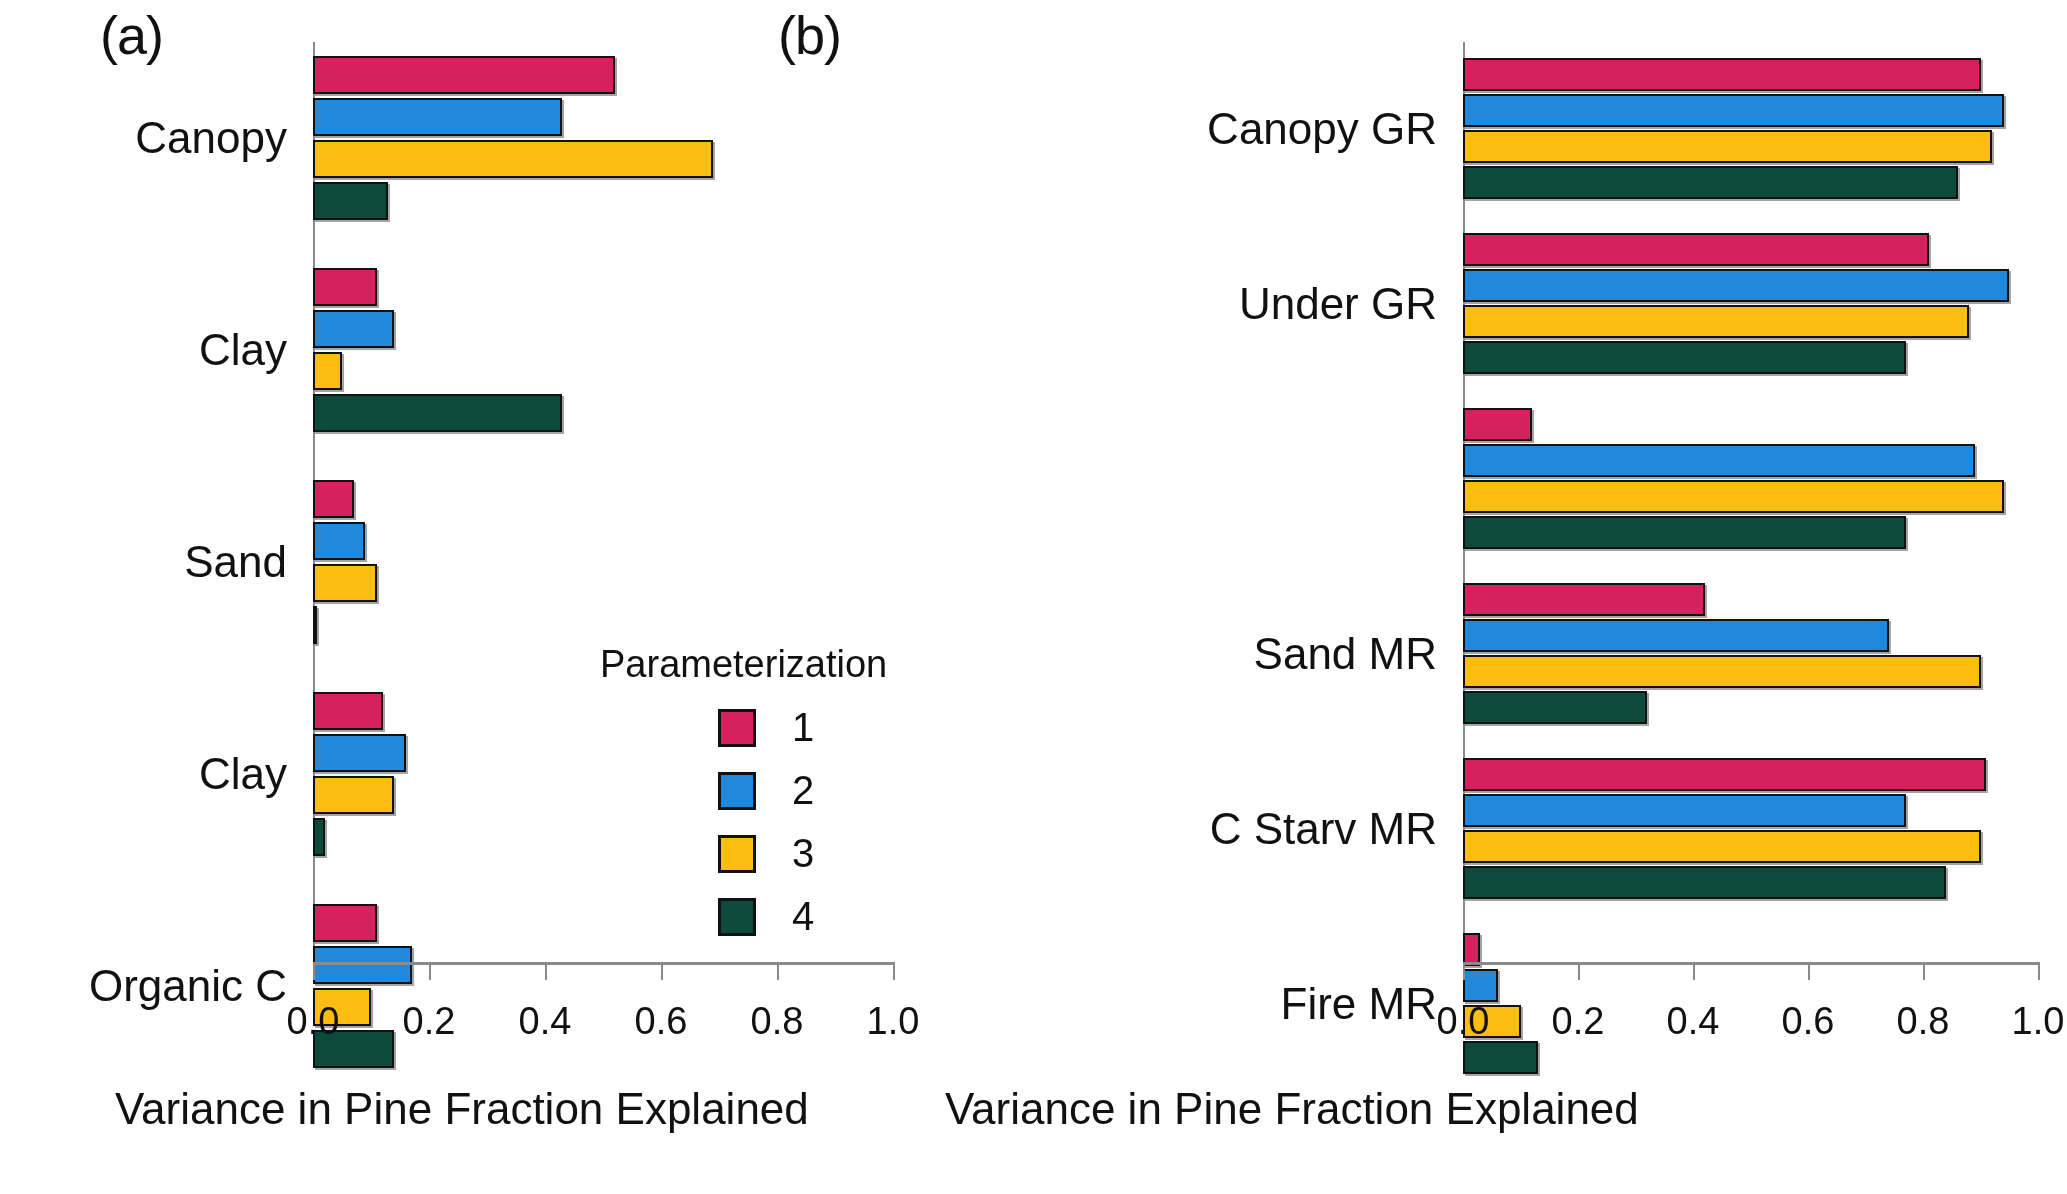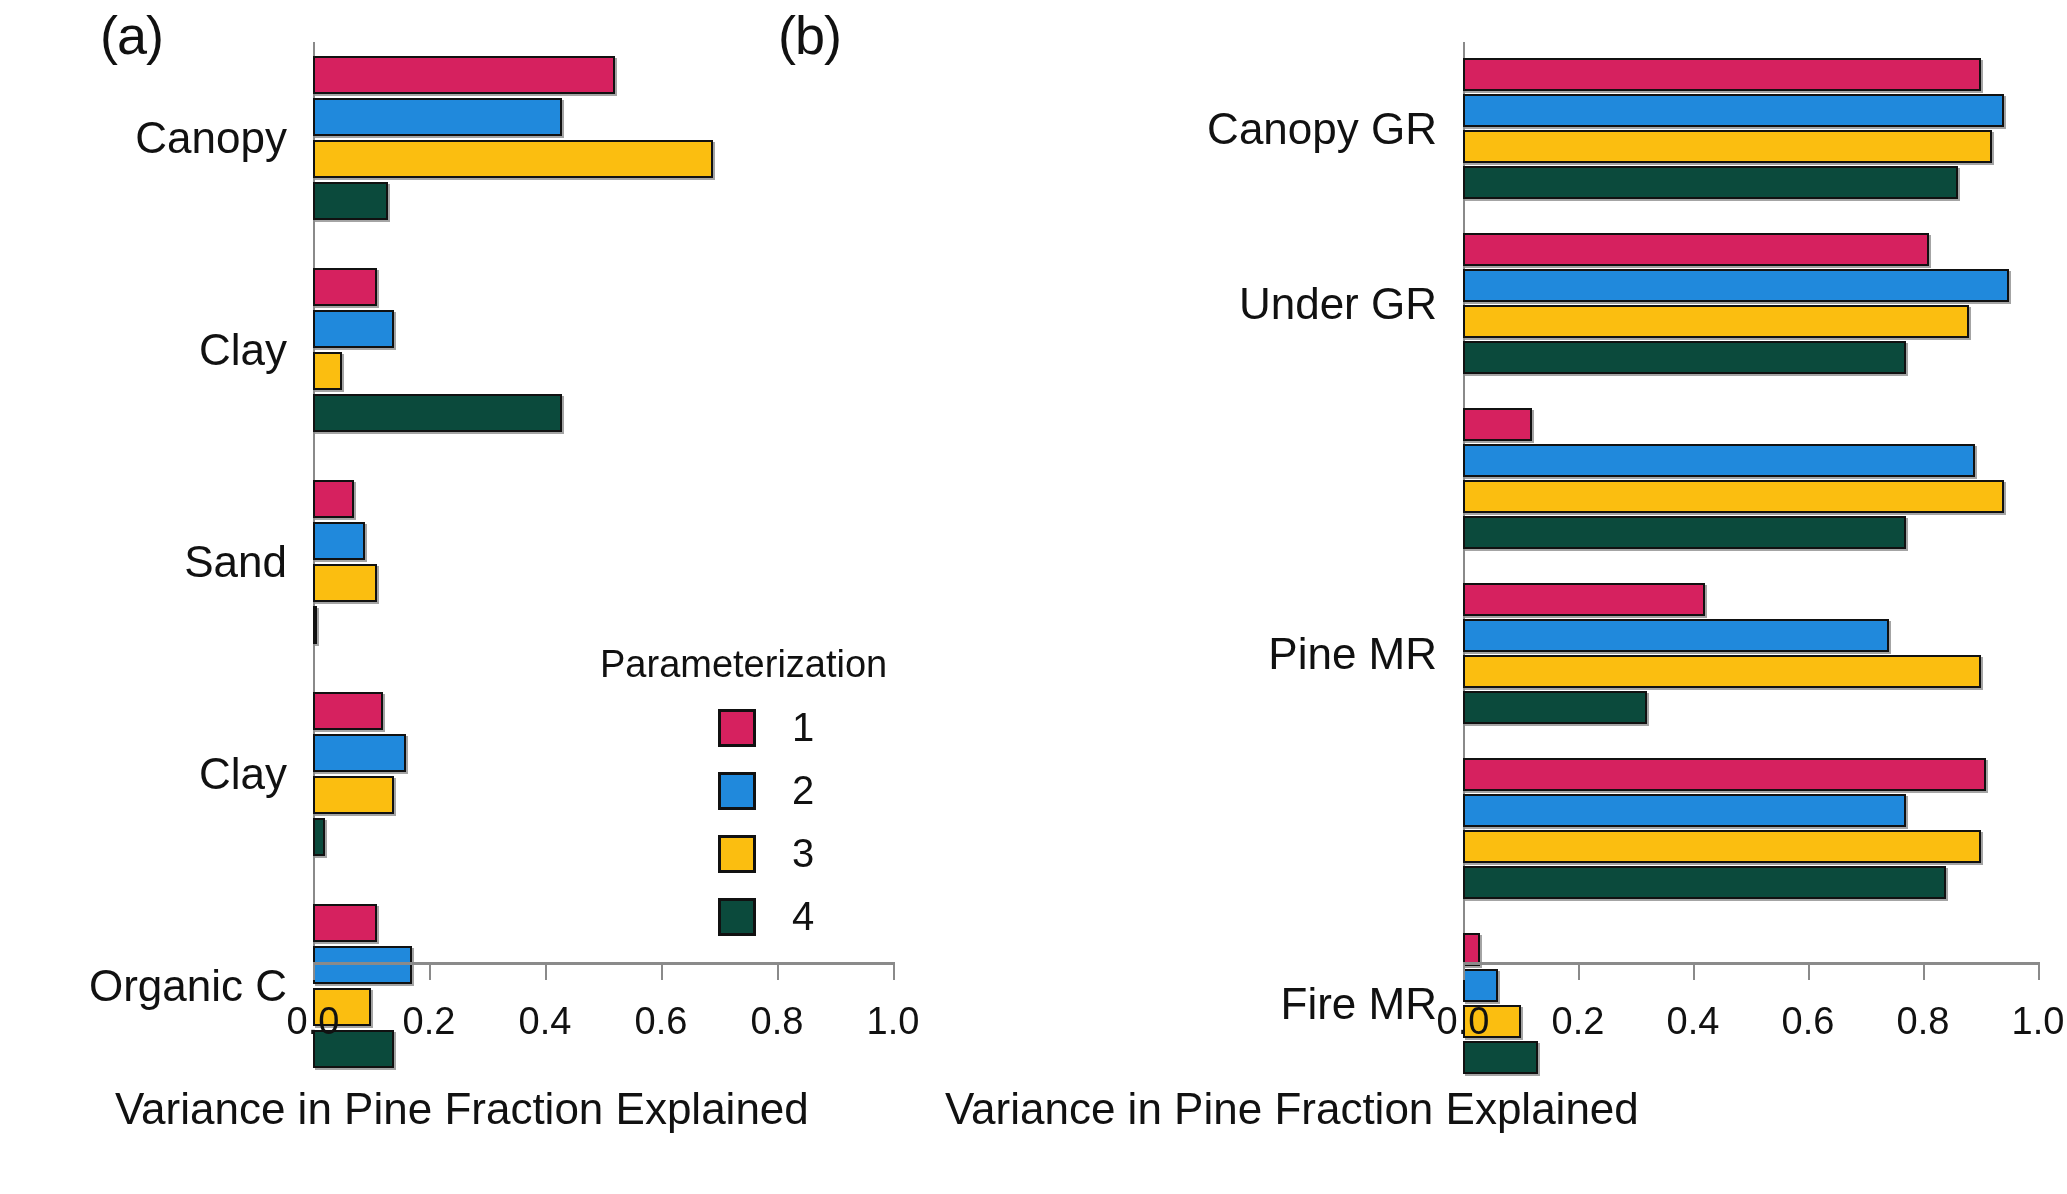--- a/index.html
+++ b/index.html
@@ -181,27 +181,28 @@
             <div class="bar" style="top: 72px; height: 33px; width: 506px; background: rgb(251, 190, 16);"></div>
             <div class="bar" style="top: 108px; height: 33px; width: 442.75px; background: rgb(11, 74, 60);"></div>
           </div>
           <div class="group" style="top: 366px; height: 141px; width: 575px;">
             <div class="bar" style="top: 0px; height: 33px; width: 69px; background: rgb(214, 33, 95);"></div>
             <div class="bar" style="top: 36px; height: 33px; width: 511.75px; background: rgb(32, 137, 220);"></div>
             <div class="bar" style="top: 72px; height: 33px; width: 540.5px; background: rgb(251, 190, 16);"></div>
             <div class="bar" style="top: 108px; height: 33px; width: 442.75px; background: rgb(11, 74, 60);"></div>
           </div>
           <div class="group" style="top: 541px; height: 141px; width: 575px;">
-            <div class="cat-label" style="top: 70.5px;">Pine MR</div>
+            <div class="cat-label" style="top: 70.5px;">Sand MR</div>
             <div class="bar" style="top: 0px; height: 33px; width: 241.5px; background: rgb(214, 33, 95);"></div>
             <div class="bar" style="top: 36px; height: 33px; width: 425.5px; background: rgb(32, 137, 220);"></div>
             <div class="bar" style="top: 72px; height: 33px; width: 517.5px; background: rgb(251, 190, 16);"></div>
             <div class="bar" style="top: 108px; height: 33px; width: 184px; background: rgb(11, 74, 60);"></div>
           </div>
           <div class="group" style="top: 716px; height: 141px; width: 575px;">
+            <div class="cat-label" style="top: 70.5px;">C Starv MR</div>
             <div class="bar" style="top: 0px; height: 33px; width: 523.25px; background: rgb(214, 33, 95);"></div>
             <div class="bar" style="top: 36px; height: 33px; width: 442.75px; background: rgb(32, 137, 220);"></div>
             <div class="bar" style="top: 72px; height: 33px; width: 517.5px; background: rgb(251, 190, 16);"></div>
             <div class="bar" style="top: 108px; height: 33px; width: 483px; background: rgb(11, 74, 60);"></div>
           </div>
           <div class="group" style="top: 891px; height: 141px; width: 575px;">
             <div class="cat-label" style="top: 70.5px;">Fire MR</div>
             <div class="bar" style="top: 0px; height: 33px; width: 17.25px; background: rgb(214, 33, 95);"></div>
             <div class="bar" style="top: 36px; height: 33px; width: 34.5px; background: rgb(32, 137, 220);"></div>
             <div class="bar" style="top: 72px; height: 33px; width: 57.5px; background: rgb(251, 190, 16);"></div>

